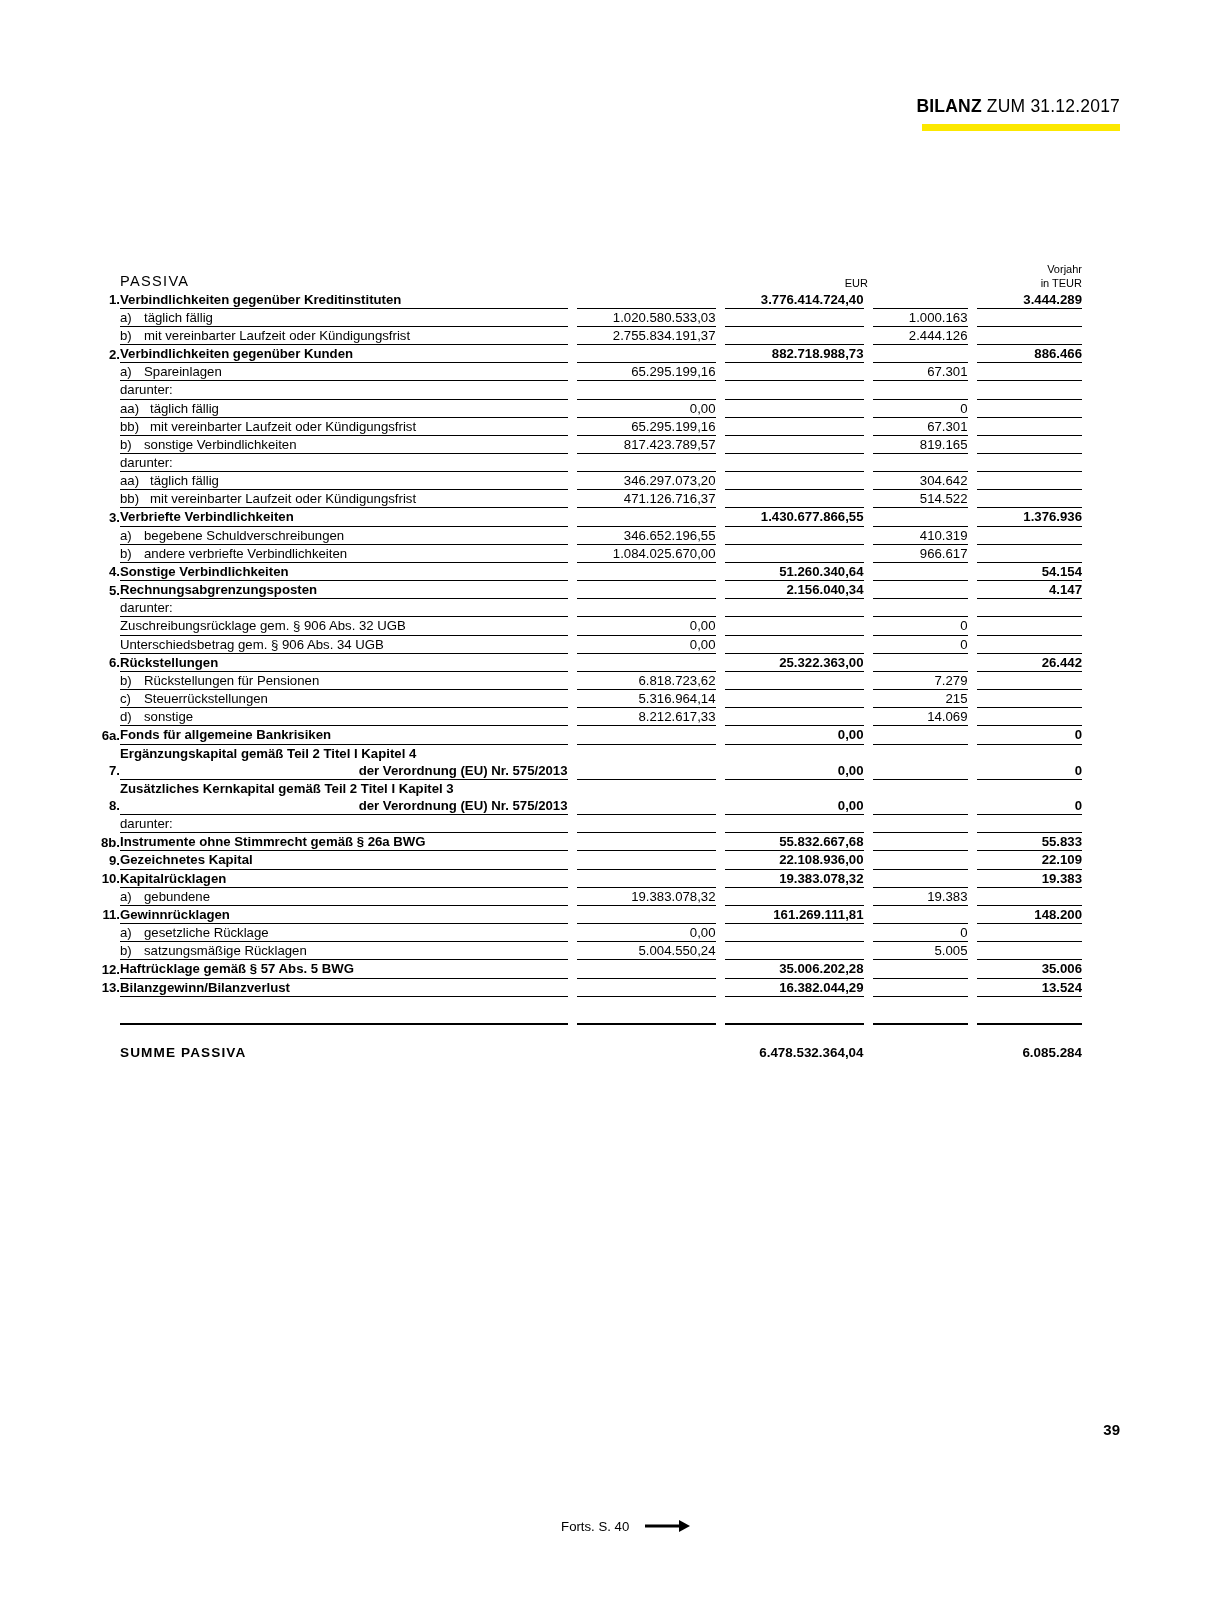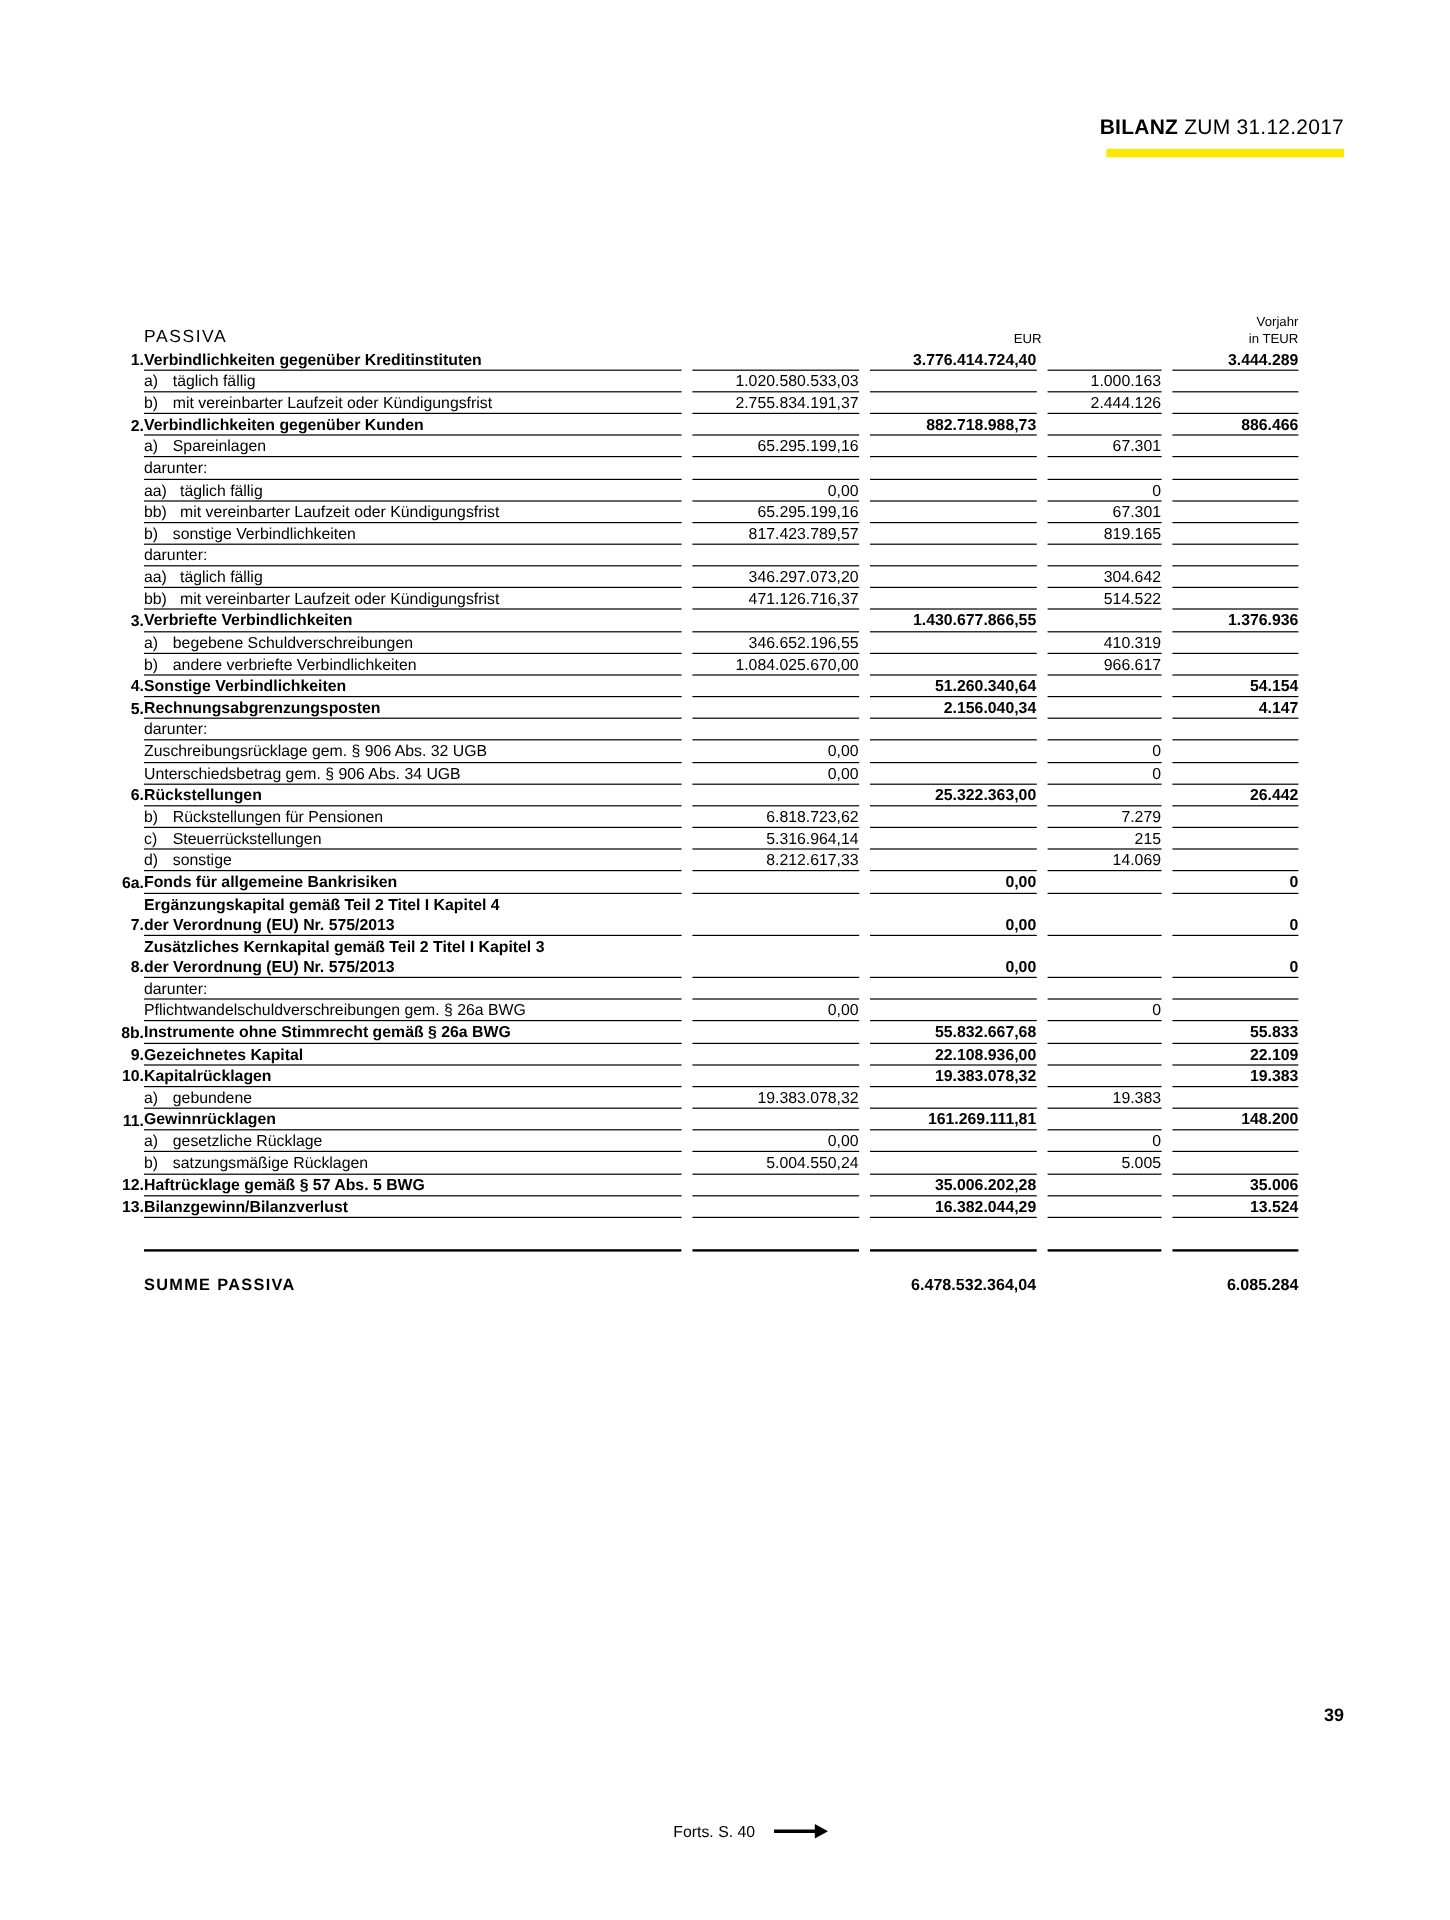--- a/index.html
+++ b/index.html
@@ -102,21 +102,21 @@
   .ind0 { padding-left: 0px; margin-left: 24px; }
   .ind1 { padding-left: 22px; }
   .ind2 { padding-left: 44px; }
 
   .lbl-marker {
     display: inline-block;
     min-width: 24px;
   }
   .lbl-marker.wide { min-width: 30px; }
 
-  .line2 { display: block; }
+  .line2 { display: block; text-align: right; }
 
   
   tr.spacer td { height: 26px; border: none; }
   tr.totalrule > td {
     border-top: 2.2px solid #000;
     height: 0;
     font-size: 0;
     line-height: 0;
   }
   tr.totalrule > td.num { border-top: none; }
@@ -407,28 +407,20 @@
           <td class="val gapL">0</td>
         </tr>
         <tr class="ruled">
           <td class="num"></td>
           <td class="label ind1"><span>darunter:</span></td>
           <td class="val gapL"></td>
           <td class="val gapL"></td>
           <td class="val gapL"></td>
           <td class="val gapL"></td>
         </tr>
-        <tr class="ruled">
-          <td class="num"></td>
-          <td class="label ind1"><span>Pflichtwandelschuldverschreibungen gem. § 26a BWG</span></td>
-          <td class="val gapL">0,00</td>
-          <td class="val gapL"></td>
-          <td class="val gapL">0</td>
-          <td class="val gapL"></td>
-        </tr>
         <tr class="ruled main">
           <td class="num">8b.</td>
           <td class="label ind0"><span>Instrumente ohne Stimmrecht gemäß § 26a BWG</span></td>
           <td class="val gapL"></td>
           <td class="val gapL">55.832.667,68</td>
           <td class="val gapL"></td>
           <td class="val gapL">55.833</td>
         </tr>
         <tr class="ruled main">
           <td class="num">9.</td>

